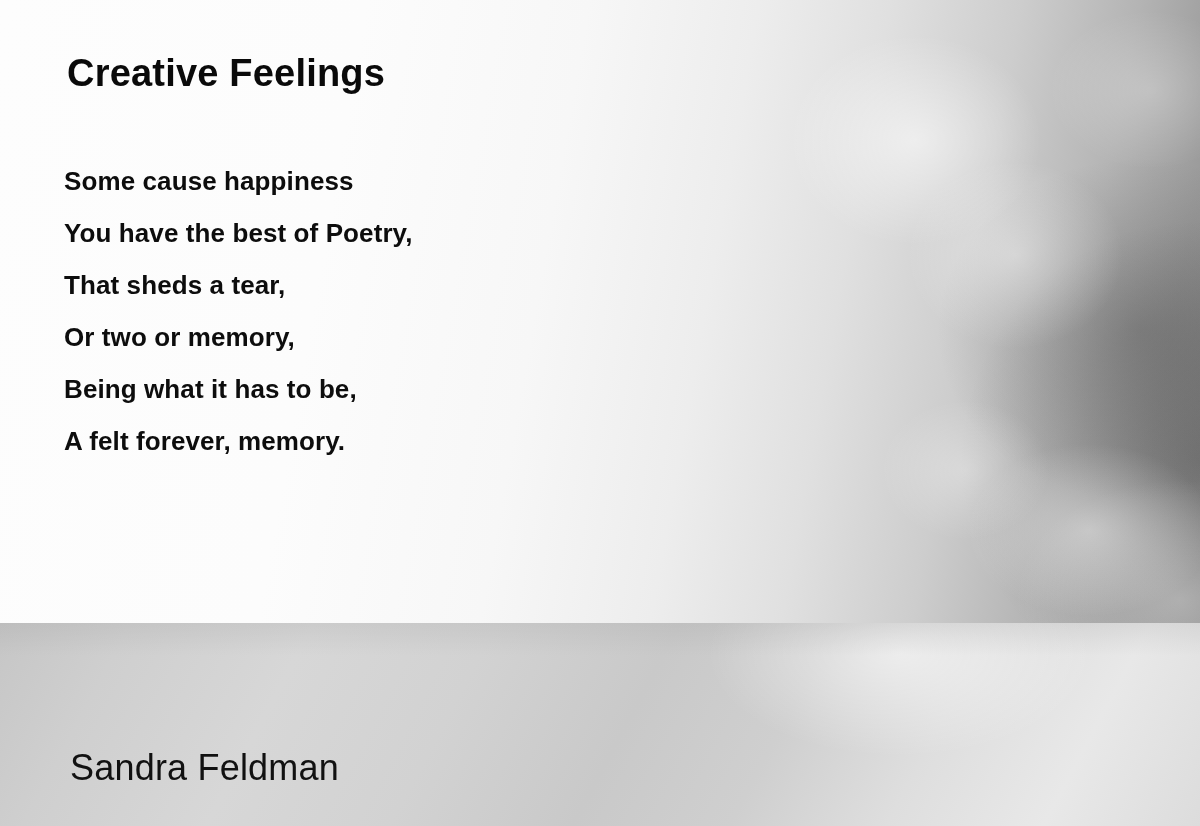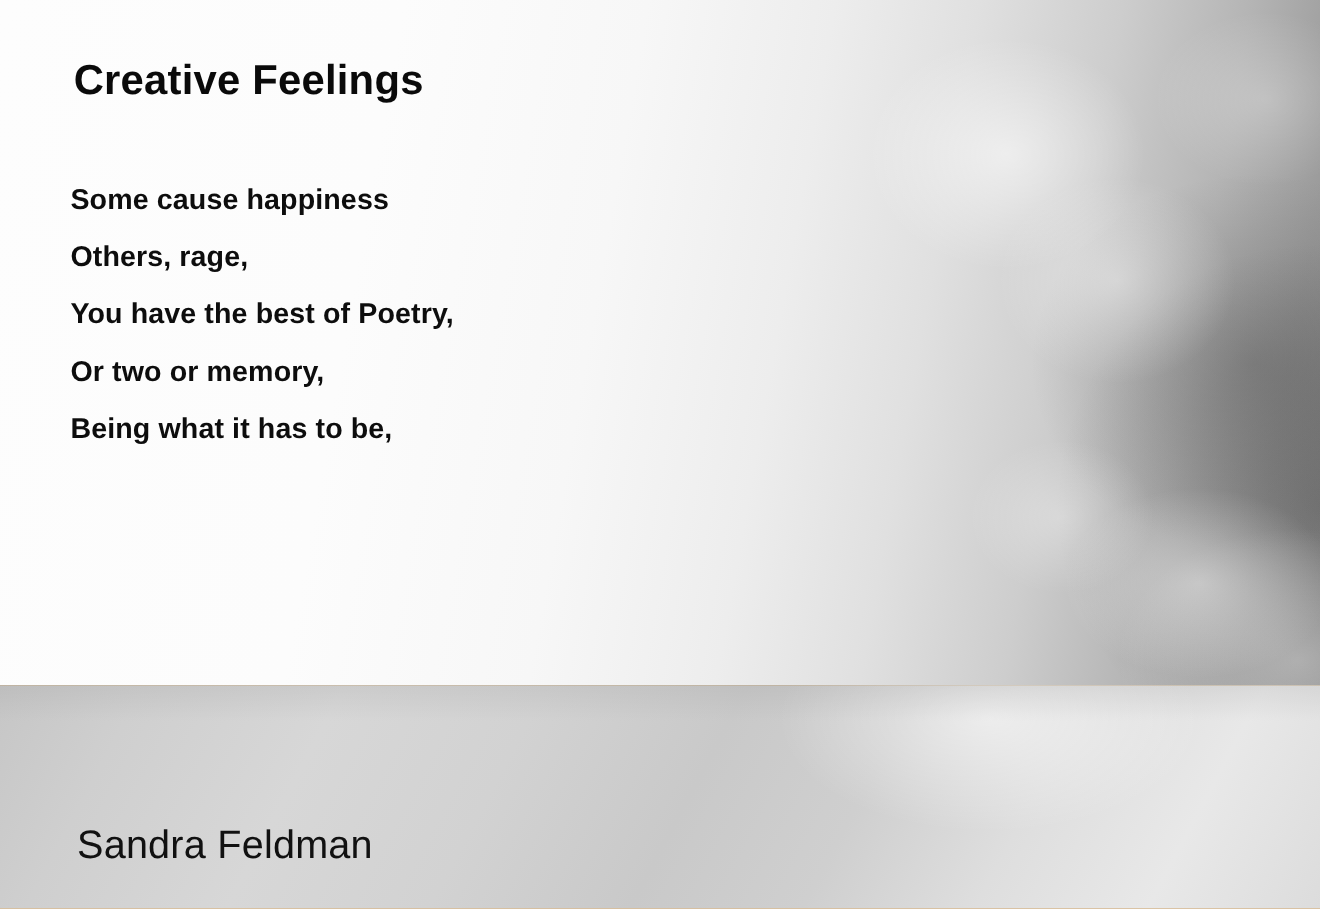--- a/index.html
+++ b/index.html
@@ -128,21 +128,22 @@
 
 <div id="poem-card">
 
   <div class="band-top"></div>
   <div class="band-bottom"></div>
 
   <div class="poem-title">Creative Feelings</div>
 
   <ul class="poem-body">
     <li class="poem-line">Some cause happiness</li>
-    <li class="poem-line">Others, rage,</li>
     <li class="poem-line">You have the best of Poetry,</li>
+    <li class="poem-line">That sheds a tear,</li>
     <li class="poem-line">Or two or memory,</li>
     <li class="poem-line">Being what it has to be,</li>
+    <li class="poem-line">A felt forever, memory.</li>
   </ul>
 
   <div class="author-name">Sandra Feldman</div>
 
 </div>
 
 </body></html>

